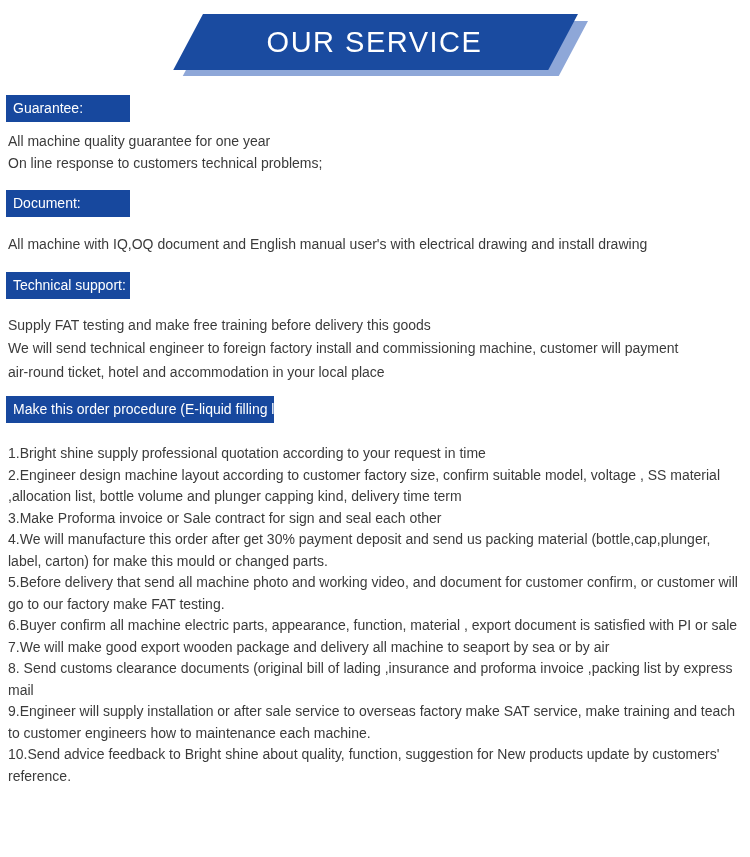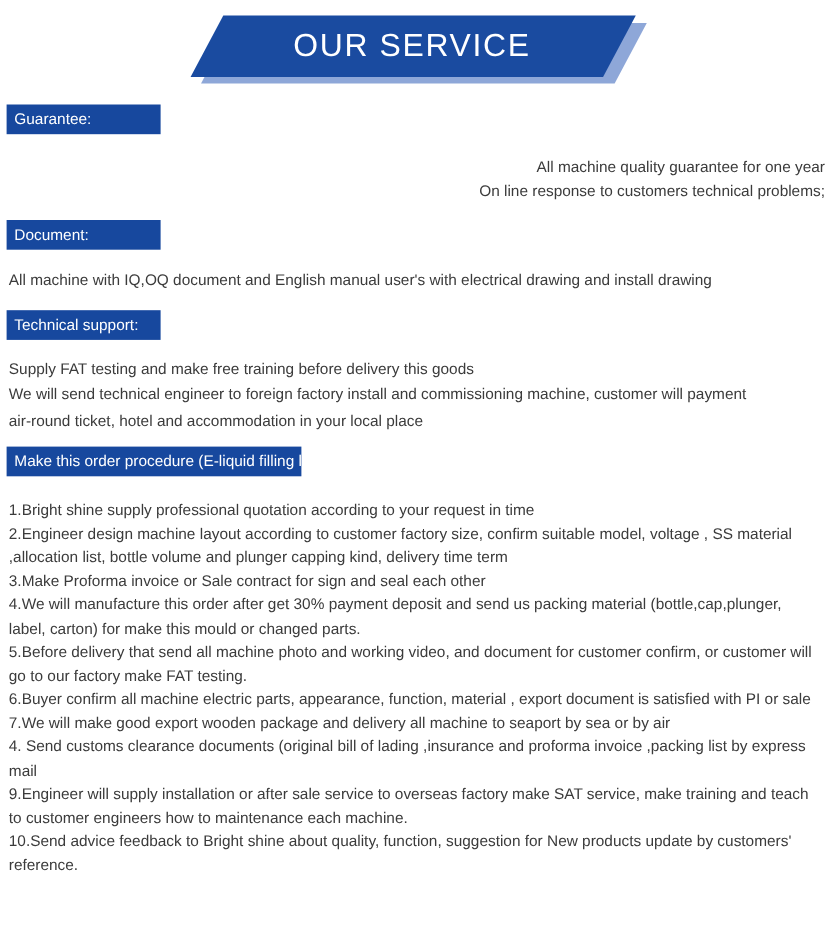--- a/index.html
+++ b/index.html
@@ -38,33 +38,33 @@
   .sec-heading {
     background: var(--primary-blue);
     color: #ffffff;
     font-size: 14px;
     height: 27px; line-height: 27px;
     padding-left: 7px;
     margin-left: 6px;
     box-sizing: border-box;
     white-space: nowrap;
   }
-  .w-narrow { width: 140px; }
+  .w-narrow { width: 124px; }
   .w-wide   { width: 268px; }
 
   .sec-body {
     margin-left: 8px;
     font-size: 14px;
     color: #3b3b3b;
     line-height: 21.5px;
   }
   .text-line { white-space: nowrap; }
 
   .sec-guarantee .sec-heading { margin-top: 25px; }
-  .sec-guarantee .sec-body    { margin-top: 19px; text-align: right; }
+  .sec-guarantee .sec-body    { margin-top: 9px; }
 
   .sec-document .sec-heading  { margin-top: 16px; }
   .sec-document .sec-body     { margin-top: 17px; }
 
   .sec-tech .sec-heading      { margin-top: 16px; }
   .sec-tech .sec-body         { margin-top: 15px; line-height: 23.5px; }
 
   .sec-order .sec-heading     { margin-top: 12px; }
   .sec-order .sec-body        { margin-top: 20px; }
 </style>
@@ -109,21 +109,21 @@
         <div class="text-line">1.Bright shine supply professional quotation according to your request in time</div>
         <div class="text-line">2.Engineer design machine layout according to customer factory size, confirm suitable model, voltage , SS material</div>
         <div class="text-line">,allocation list, bottle volume and plunger capping kind, delivery time term</div>
         <div class="text-line">3.Make Proforma invoice or Sale contract for sign and seal each other</div>
         <div class="text-line">4.We will manufacture this order after get 30% payment deposit and send us packing material (bottle,cap,plunger,</div>
         <div class="text-line">label, carton) for make this mould or changed parts.</div>
         <div class="text-line">5.Before delivery that send all machine photo and working video, and document for customer confirm, or customer will</div>
         <div class="text-line">go to our factory make FAT testing.</div>
         <div class="text-line">6.Buyer confirm all machine electric parts, appearance, function, material , export document is satisfied with PI or sale</div>
         <div class="text-line">7.We will make good export wooden package and delivery all machine to seaport by sea or by air</div>
-        <div class="text-line">4. Send customs clearance documents (original bill of lading ,insurance and proforma invoice ,packing list by express</div>
+        <div class="text-line">8. Send customs clearance documents (original bill of lading ,insurance and proforma invoice ,packing list by express</div>
         <div class="text-line">mail</div>
         <div class="text-line">9.Engineer will supply installation or after sale service to overseas factory make SAT service, make training and teach</div>
         <div class="text-line">to customer engineers how to maintenance each machine.</div>
         <div class="text-line">10.Send advice feedback to Bright shine about quality, function, suggestion for New products update by customers'</div>
         <div class="text-line">reference.</div>
       </div>
   </section>
 
 </div>
 

